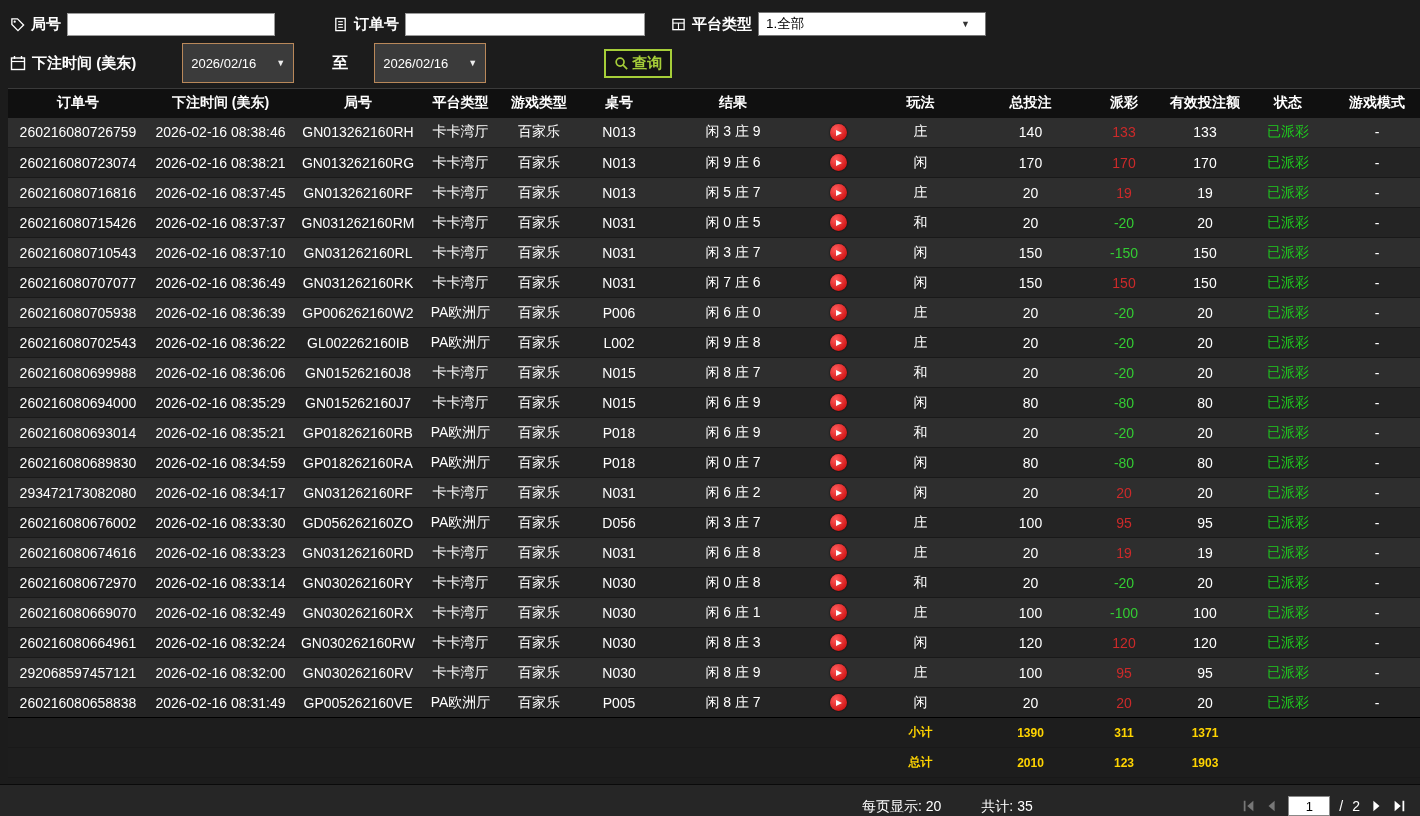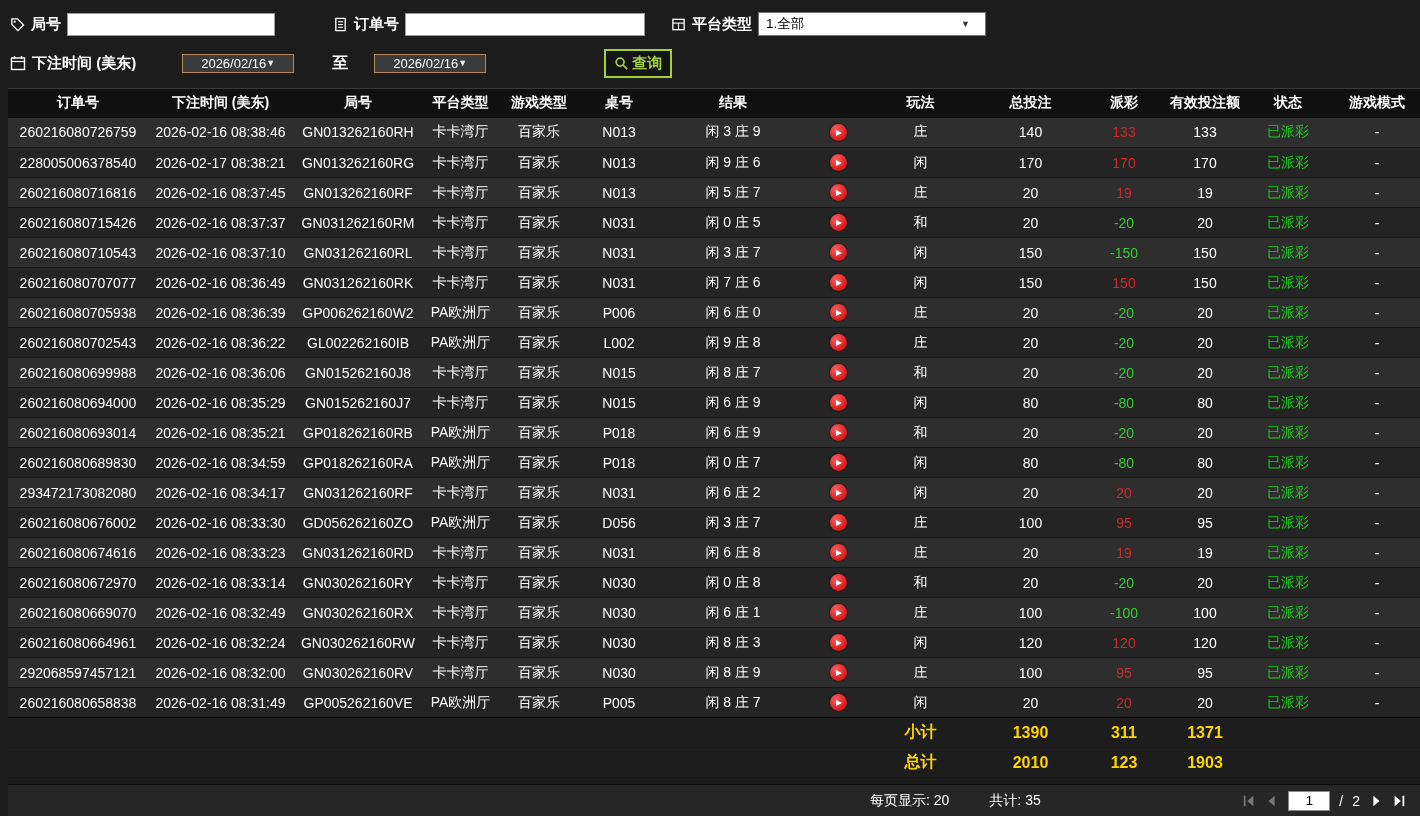--- a/index.html
+++ b/index.html
@@ -22,44 +22,44 @@
   .r2 { margin-top: 9px; }
   .fgroup { display: flex; align-items: center; gap: 6px; }
   .flabel { font-weight: bold; font-size: 15px; white-space: nowrap; }
   .ficon { display: inline-flex; align-items: center; }
   .text-input { width: 208px; height: 23px; background: #fff; border: 1px solid #9a9a9a; font-size: 13px; padding: 0 5px; color: #000; font-family: inherit; }
   .text-input.wide { width: 240px; }
   .g2 { margin-left: 58px; }
   .g3 { margin-left: 26px; }
   .select-white { width: 228px; height: 24px; background: #fff; color: #000; display: flex; align-items: center; justify-content: space-between; padding: 0 15px 0 7px; font-size: 13.5px; cursor: pointer; border: 1px solid #777; }
   .sel-arrow { font-size: 9px; color: #333; }
-  .date-select { margin-left: 46px; width: 112px; height: 19px; background: #3b3b3b; border: 1px solid #b9885a; display: flex; align-items: center; justify-content: space-between; padding: 0 18px; font-size: 13px; cursor: pointer; }
+  .date-select { margin-left: 46px; width: 112px; height: 40px; background: #3b3b3b; border: 1px solid #b9885a; display: flex; align-items: center; justify-content: space-between; padding: 0 8px; font-size: 13px; cursor: pointer; }
   .date-select.d2 { margin-left: 26px; }
   .darrow { font-size: 9px; color: #eee; }
   .to-label { margin-left: 38px; font-weight: bold; font-size: 16px; }
   .query-btn { margin-left: 118px; height: 29px; min-width: 68px; background: #141414; border: 2px solid var(--accent); color: var(--accent); font-weight: bold; font-size: 15px; display: flex; align-items: center; justify-content: center; gap: 3px; cursor: pointer; font-family: inherit; padding: 0 6px; }
 
   
   .table-wrap { margin: 0 8px; }
   table { width: 100%; border-collapse: collapse; table-layout: fixed; border-top: 1px solid #3a3a3a; }
   thead th { height: 29px; background: #101010; color: #fff; font-size: 14px; font-weight: bold; white-space: nowrap; overflow: hidden; }
   tbody td { height: 30px; text-align: center; font-size: 14px; color: #fff; overflow: hidden; white-space: nowrap; }
   tbody tr:nth-child(odd)  { background: #2e2e2e; }
   tbody tr:nth-child(even) { background: #242424; }
   tbody tr { border-bottom: 1px solid #191919; }
   td.payout-pos { color: var(--pos); }
   td.payout-neg { color: var(--neg); }
   td.status-paid { color: var(--paid); }
   .play-btn { width: 17px; height: 17px; border-radius: 50%; background: radial-gradient(circle at 35% 30%, #ff5a5a, #c40000); display: inline-flex; align-items: center; justify-content: center; cursor: pointer; vertical-align: middle; box-shadow: 0 0 2px #000; }
   .play-btn::after { content: ""; display: block; border-left: 6px solid #fff; border-top: 3.5px solid transparent; border-bottom: 3.5px solid transparent; margin-left: 2px; }
-  tfoot td { height: 30px; text-align: center; font-size: 16px; font-weight: bold; color: var(--yellow); background: #1d1d1d; border-bottom: 1px solid #191919; }
+  tfoot td { height: 30px; text-align: center; font-size: 12px; font-weight: bold; color: var(--yellow); background: #1d1d1d; border-bottom: 1px solid #191919; }
   tfoot tr:first-child td { border-top: 1px solid #000; }
 
   
-  .pagination { position: absolute; left: 8px; right: 0; bottom: 0; height: 32px; background: #262626; border-top: 1px solid #0a0a0a; display: flex; align-items: center; font-size: 14px; }
+  .pagination { position: absolute; left: 0; right: 0; bottom: 0; height: 32px; background: #262626; border-top: 1px solid #0a0a0a; display: flex; align-items: flex-end; font-size: 14px; }
   .pg-per { margin-left: 862px; }
   .pg-total { margin-left: 40px; }
   .pg-nav { margin-left: auto; margin-right: 14px; display: flex; align-items: center; gap: 9px; }
   .nav-btn { display: inline-flex; color: #fff; cursor: pointer; }
   .nav-btn.disabled { color: #777; }
   .nav-btn svg { fill: currentColor; }
   .page-input { width: 42px; height: 20px; text-align: center; font-size: 13px; border: 1px solid #888; background: #fff; color: #000; font-family: inherit; }
 </style>
 </head>
 <body style="--pos: #cc2a2a; --neg: #33cc33; --paid: #1ecb1e; --yellow: #ffd400; --accent: #a6ce39;">
@@ -183,22 +183,22 @@
           <td>闲 3 庄 9</td>
           <td><span class="play-btn"></span></td>
           <td>庄</td>
           <td>140</td>
           <td class="payout-pos">133</td>
           <td>133</td>
           <td class="status-paid">已派彩</td>
           <td>-</td>
         </tr>
         <tr>
-          <td>228005006378540</td>
-          <td>2026-02-17 08:38:21</td>
+          <td>260216080723074</td>
+          <td>2026-02-16 08:38:21</td>
           <td>GN013262160RG</td>
           <td>卡卡湾厅</td>
           <td>百家乐</td>
           <td>N013</td>
           <td>闲 9 庄 6</td>
           <td><span class="play-btn"></span></td>
           <td>闲</td>
           <td>170</td>
           <td class="payout-pos">170</td>
           <td>170</td>

